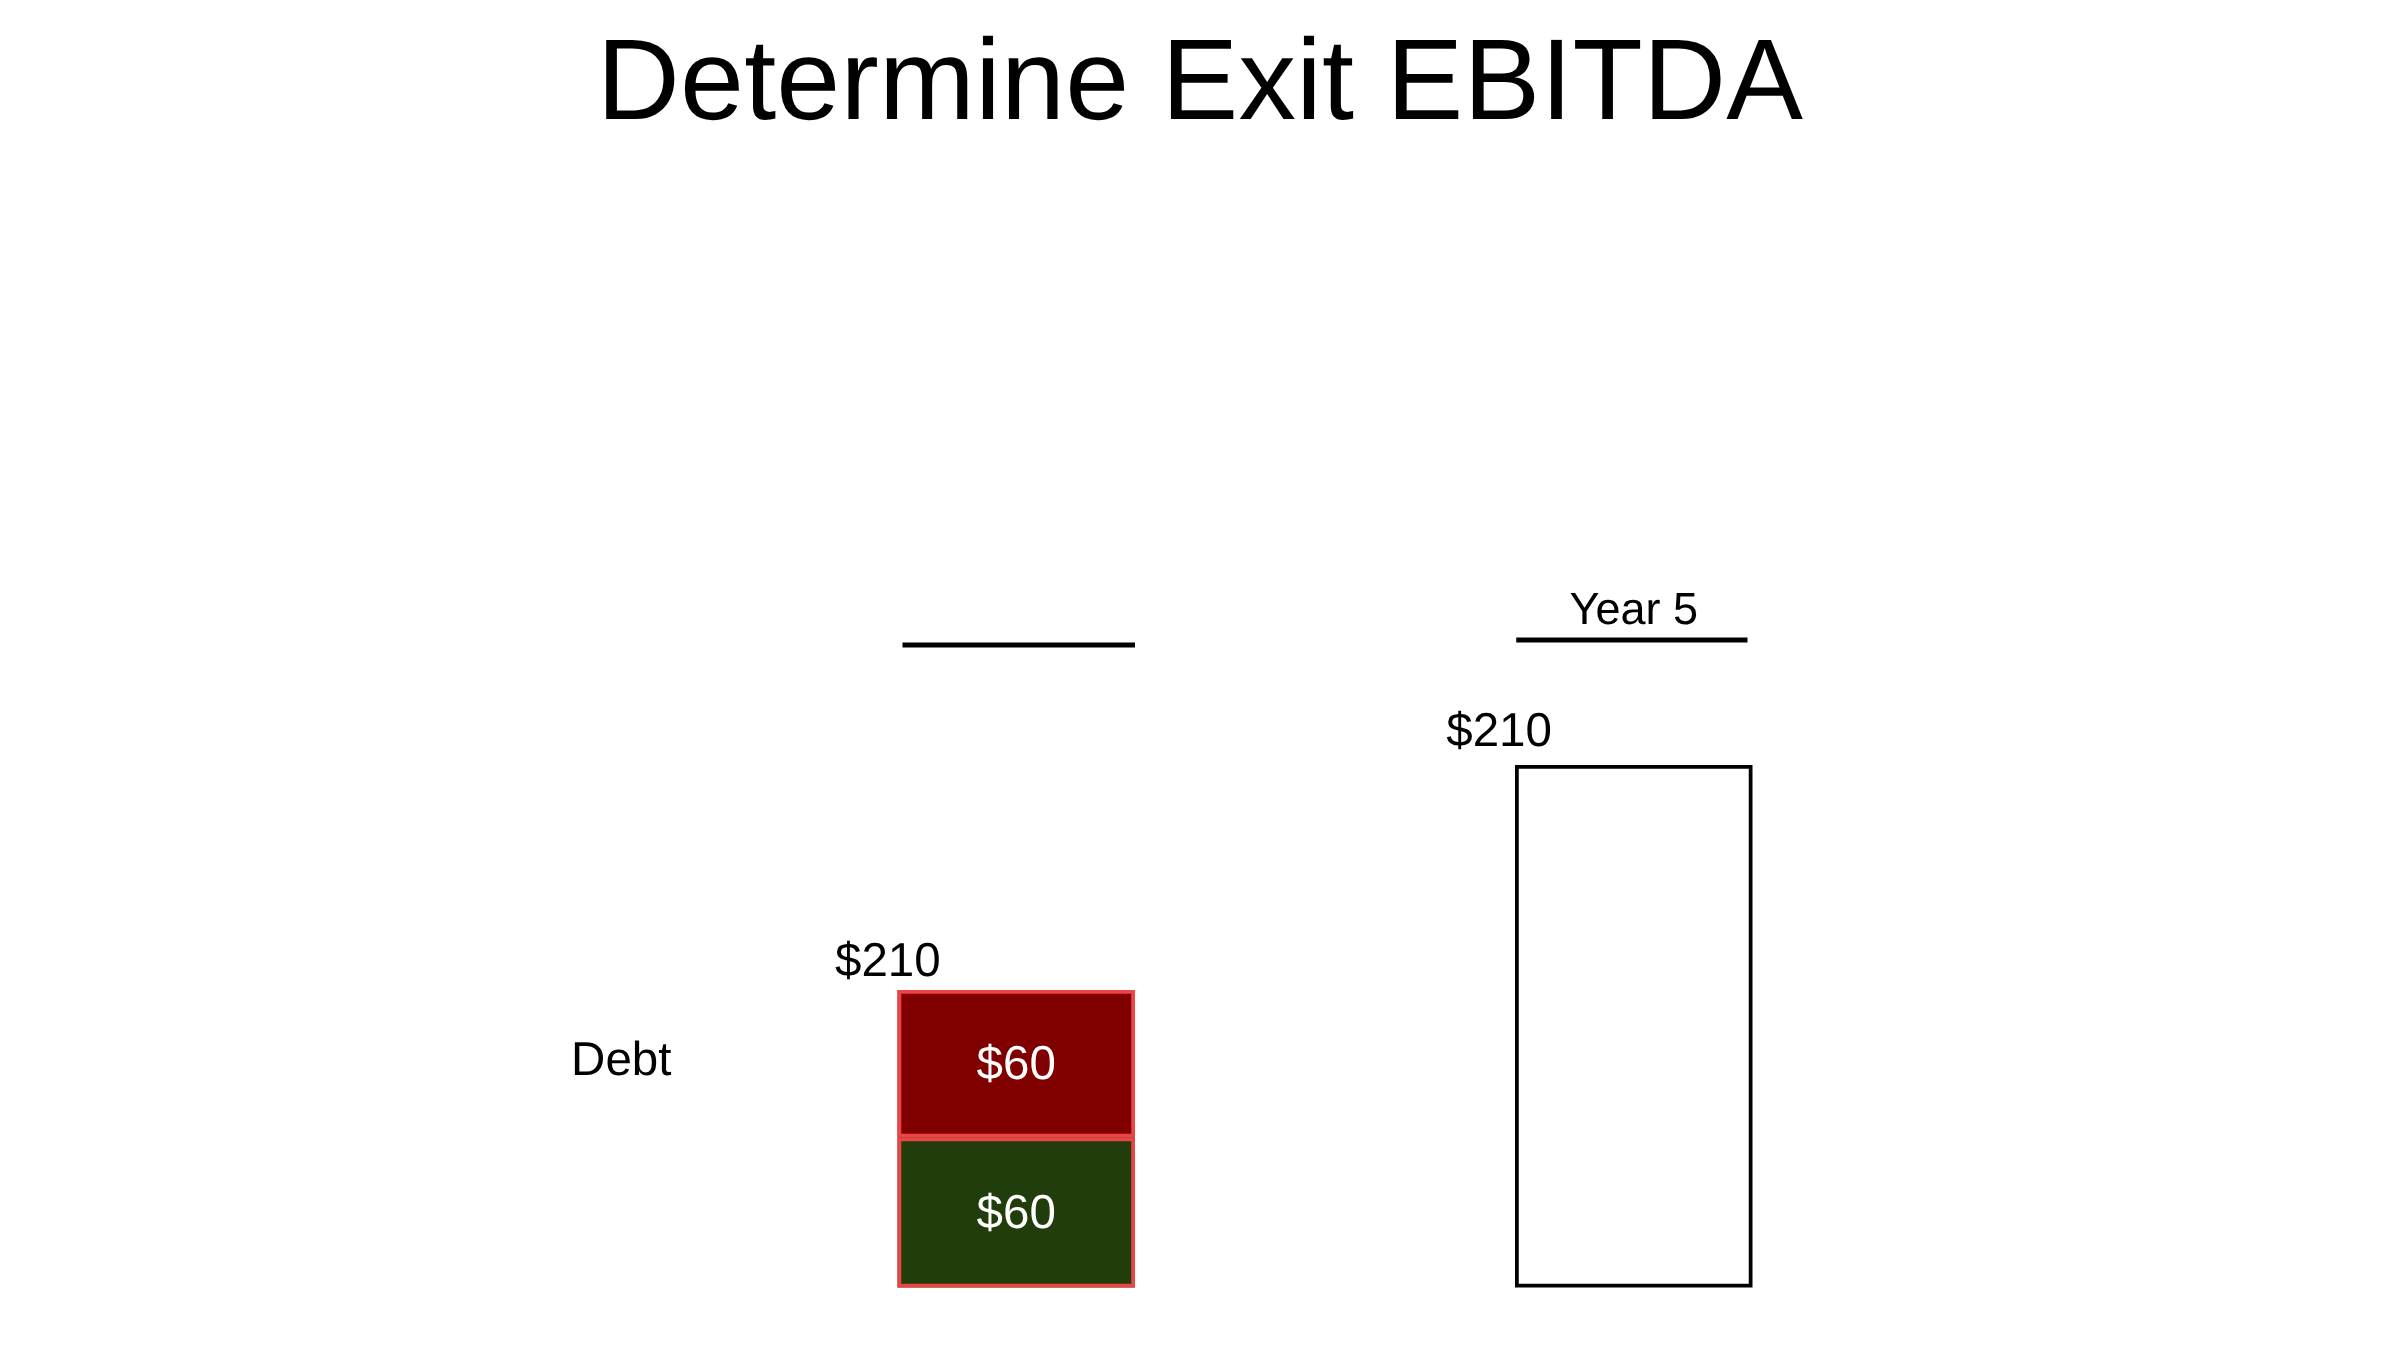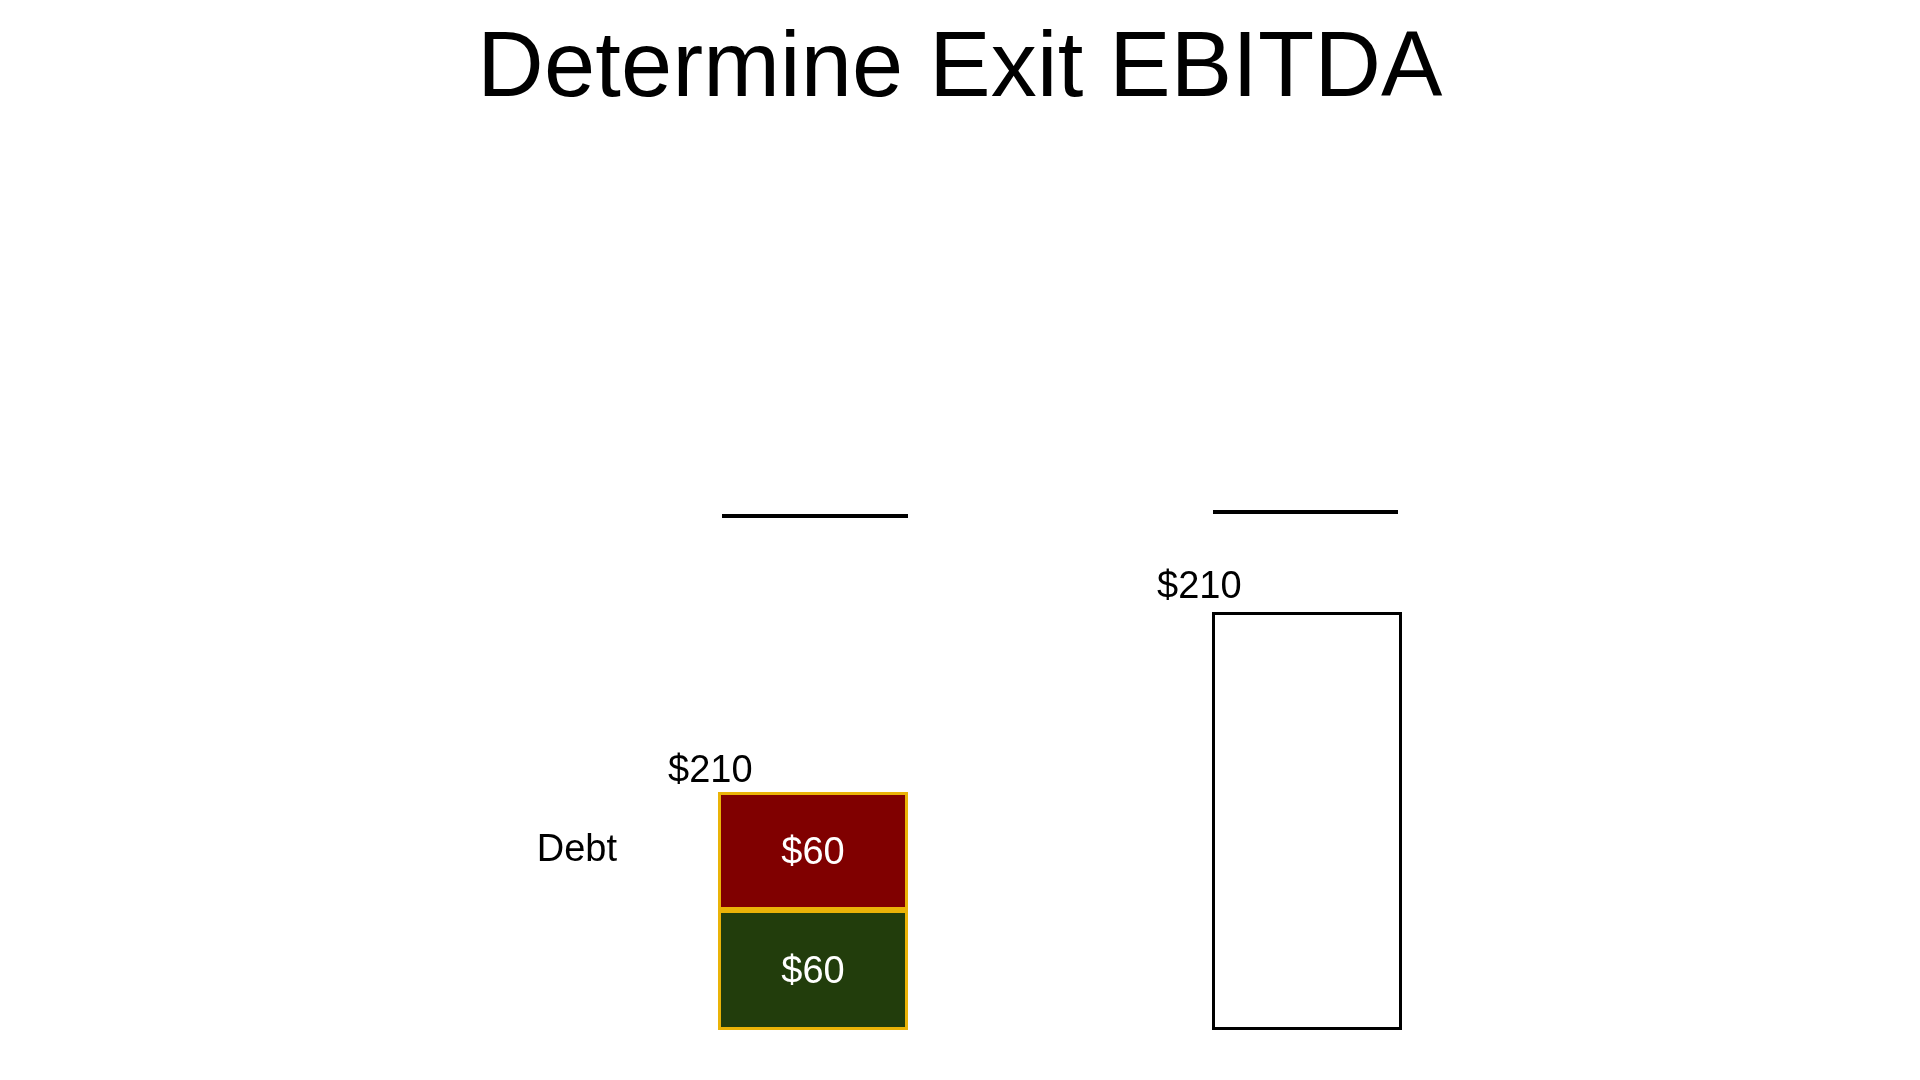--- a/index.html
+++ b/index.html
@@ -58,21 +58,21 @@
     text-align: left;
     font-size: 38px;
     font-weight: 400;
     line-height: 1.1;
     color: #000000;
     white-space: nowrap;
   }
   .bar-seg {
     position: absolute;
     box-sizing: border-box;
-    border: 3px solid #eab308;
+    border: 3px solid #ef4444;
     display: flex;
     align-items: center;
     justify-content: center;
   }
   .bar-seg .seg-value {
     font-size: 38px;
     font-weight: 400;
     line-height: 1;
     color: #ffffff;
     white-space: nowrap;
@@ -80,21 +80,21 @@
   .empty-box {
     position: absolute;
     box-sizing: border-box;
     background: #ffffff;
     border: 3px solid #000000;
   }
 
   
   .row-label {
     position: absolute;
-    text-align: right;
+    text-align: center;
     font-size: 38px;
     font-weight: 400;
     line-height: 1.1;
     color: #000000;
     white-space: nowrap;
   }
 </style>
 </head>
 <body>
 
@@ -110,19 +110,20 @@
 
   <div class="bar-seg" style="left:718px; top:792px; width:190px; height:118px; background:#800000;">
     <span class="seg-value">$60</span>
   </div>
 
 
   <div class="bar-seg" style="left:718px; top:910px; width:190px; height:120px; background:#223D0C;">
     <span class="seg-value">$60</span>
   </div>
 
+  <div class="col-header" style="left:1157px; top:465px; width:300px;">Year 5</div>
   <div class="col-rule" style="left:1213px; top:510px; width:185px;"></div>
 
   <div class="total-label" style="left:1157px; top:565px; width:300px;">$210</div>
 
   <div class="empty-box" style="left:1212px; top:612px; width:190px; height:418px;"></div>
 
 </div>
 
 </body></html>

